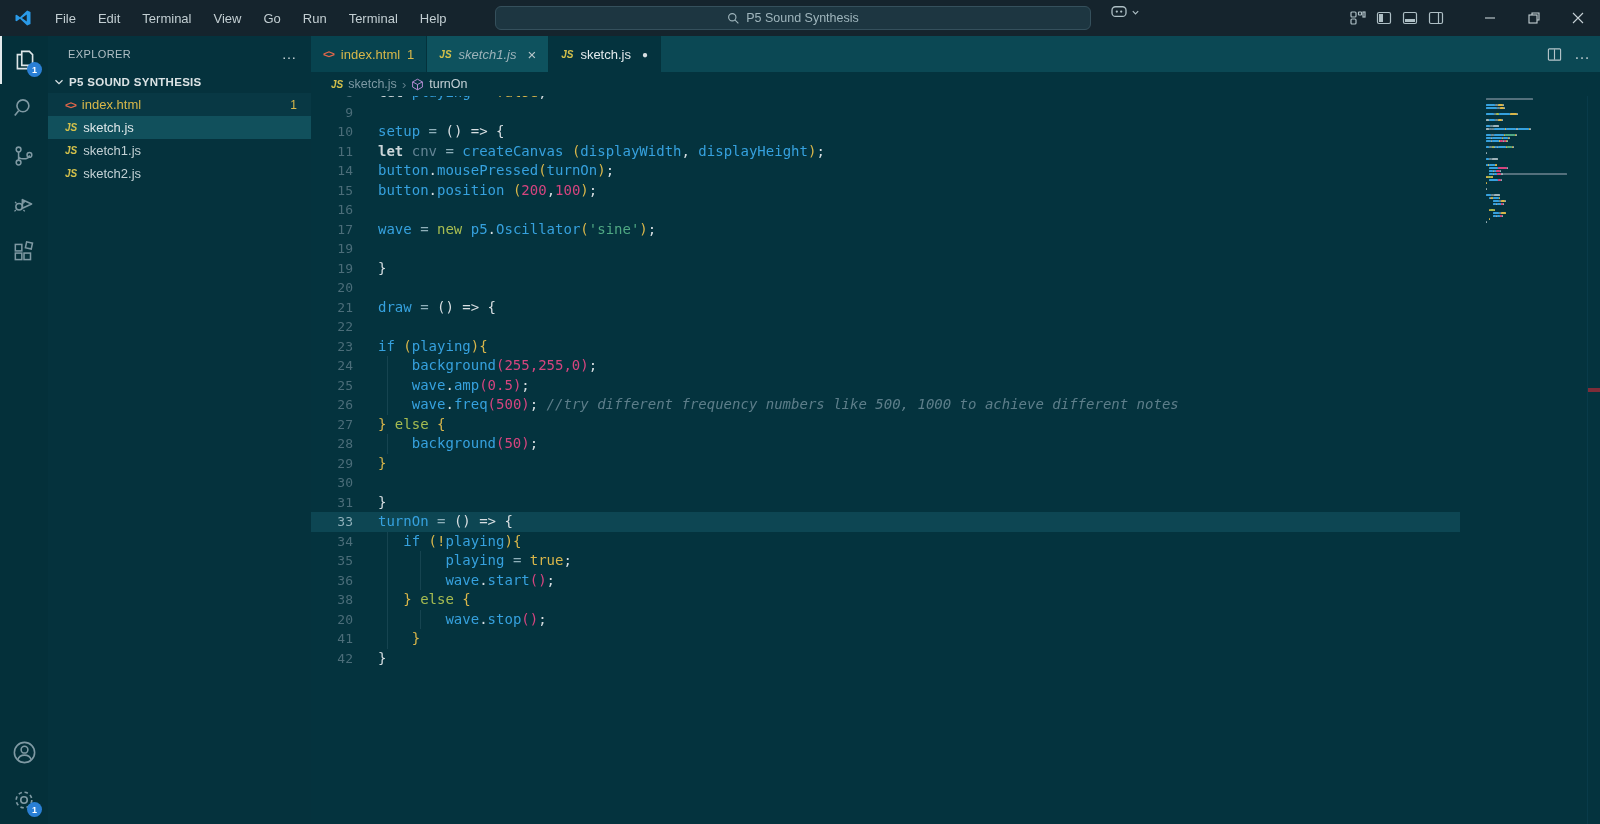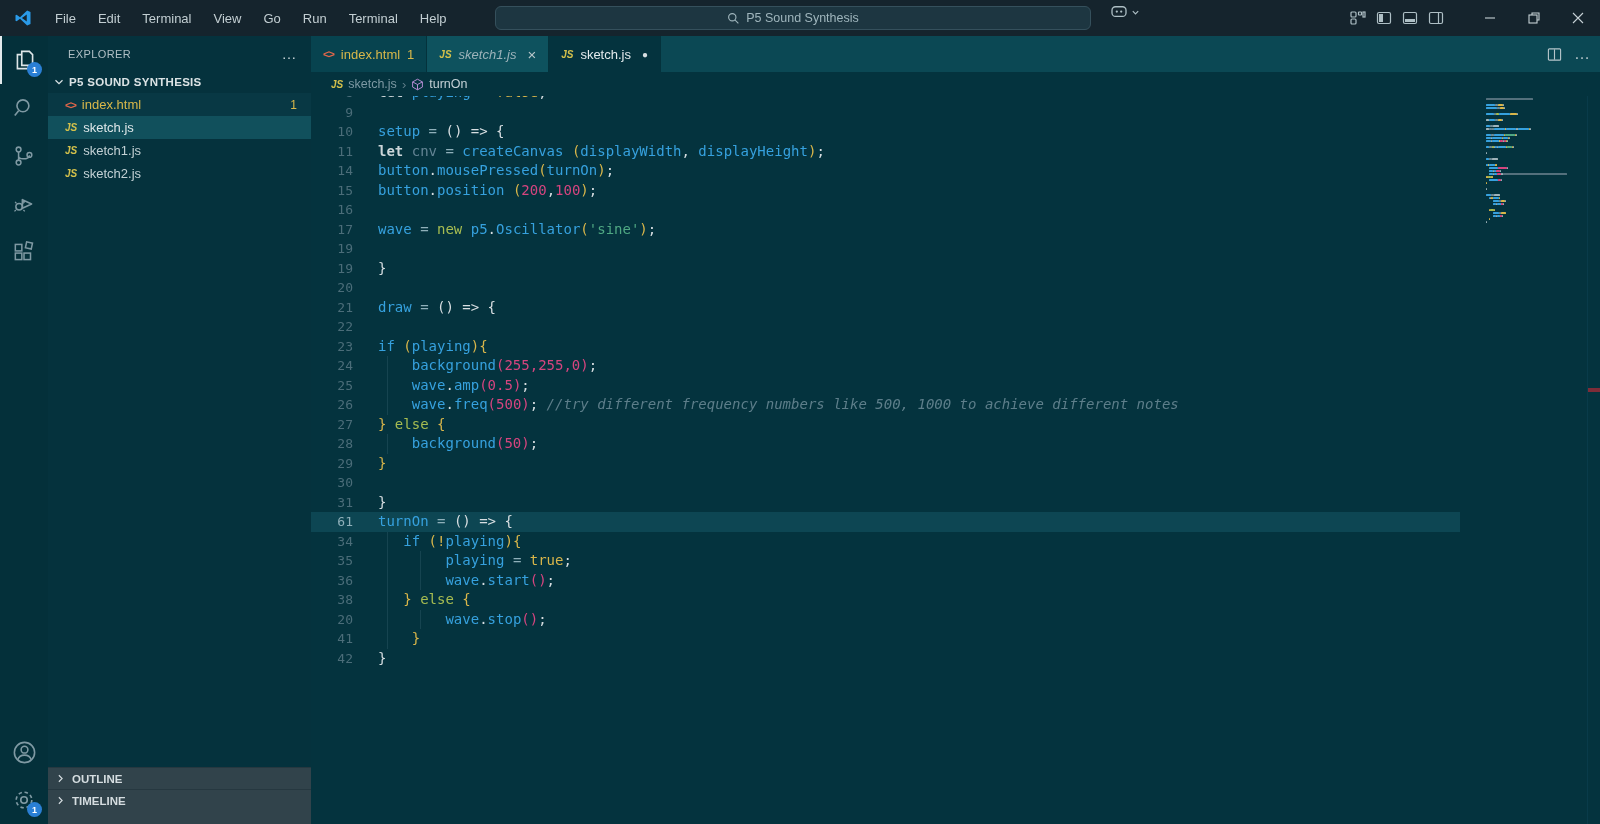--- a/index.html
+++ b/index.html
@@ -287,39 +287,20 @@
         <div class="file-row">
           <span class="js-glyph">JS</span>
           <span class="fname">sketch1.js</span>
         </div>
         <div class="file-row">
           <span class="js-glyph">JS</span>
           <span class="fname">sketch2.js</span>
         </div>
       </div>
     <div class="sb-fill"></div>
-    <div class="sb-panels">
-        <div class="panel-row">
-          <span>
-            <svg width="13" height="13" viewBox="0 0 16 16">
-              <path d="M6 4l4 4-4 4" fill="none" stroke="#d5dde0" stroke-width="1.4"></path>
-            </svg>
-          </span>
-          <span>OUTLINE</span>
-        </div>
-        <div class="panel-row">
-          <span>
-            <svg width="13" height="13" viewBox="0 0 16 16">
-              <path d="M6 4l4 4-4 4" fill="none" stroke="#d5dde0" stroke-width="1.4"></path>
-            </svg>
-          </span>
-          <span>TIMELINE</span>
-        </div>
-        <div class="panel-pad"></div>
-      </div>
   </div>
 
   <div class="editor-col">
     <div class="tabstrip">
       <div style="display:flex;">
           <div class="tab">
             <span class="html-glyph">&lt;&gt;</span>
             <span class="tlabel warn">index.html</span>
             <span class="tbadge">1</span>
           </div>
@@ -368,21 +349,21 @@
           <div class="cl"><span class="ln">22</span><span class="lc"></span></div>
           <div class="cl"><span class="ln">23</span><span class="lc"><span class="tk-b">if</span><span class="tk-w"> </span><span class="tk-g">(</span><span class="tk-b">playing</span><span class="tk-g">){</span></span></div>
           <div class="cl"><span class="ln">24</span><span class="lc"><span class="tk-sp">    </span><span class="tk-b">background</span><span class="tk-p">(255,255,0)</span><span class="tk-w">;</span></span><span class="guide" style="left: 76px;"></span></div>
           <div class="cl"><span class="ln">25</span><span class="lc"><span class="tk-sp">    </span><span class="tk-b">wave</span><span class="tk-w">.</span><span class="tk-b">amp</span><span class="tk-p">(0.5)</span><span class="tk-w">;</span></span><span class="guide" style="left: 76px;"></span></div>
           <div class="cl"><span class="ln">26</span><span class="lc"><span class="tk-sp">    </span><span class="tk-b">wave</span><span class="tk-w">.</span><span class="tk-b">freq</span><span class="tk-p">(500)</span><span class="tk-w">; </span><span class="tk-c">//try different frequency numbers like 500, 1000 to achieve different notes</span></span><span class="guide" style="left: 76px;"></span></div>
           <div class="cl"><span class="ln">27</span><span class="lc"><span class="tk-g">} </span><span class="tk-o">else</span><span class="tk-g"> {</span></span></div>
           <div class="cl"><span class="ln">28</span><span class="lc"><span class="tk-sp">    </span><span class="tk-b">background</span><span class="tk-p">(50)</span><span class="tk-w">;</span></span><span class="guide" style="left: 76px;"></span></div>
           <div class="cl"><span class="ln">29</span><span class="lc"><span class="tk-g">}</span></span></div>
           <div class="cl"><span class="ln">30</span><span class="lc"></span></div>
           <div class="cl"><span class="ln">31</span><span class="lc"><span class="tk-w">}</span></span></div>
-          <div class="cl cur"><span class="ln">61</span><span class="lc"><span class="tk-b">turnOn</span><span class="tk-q"> = </span><span class="tk-w">() =&gt; {</span></span></div>
+          <div class="cl cur"><span class="ln">33</span><span class="lc"><span class="tk-b">turnOn</span><span class="tk-q"> = </span><span class="tk-w">() =&gt; {</span></span></div>
           <div class="cl"><span class="ln">34</span><span class="lc"><span class="tk-sp">   </span><span class="tk-b">if</span><span class="tk-w"> </span><span class="tk-g">(!</span><span class="tk-b">playing</span><span class="tk-g">){</span></span><span class="guide" style="left: 76px;"></span></div>
           <div class="cl"><span class="ln">35</span><span class="lc"><span class="tk-sp">        </span><span class="tk-b">playing</span><span class="tk-q"> = </span><span class="tk-g">true</span><span class="tk-w">;</span></span><span class="guide" style="left: 76px;"></span><span class="guide" style="left: 109px;"></span></div>
           <div class="cl"><span class="ln">36</span><span class="lc"><span class="tk-sp">        </span><span class="tk-b">wave</span><span class="tk-w">.</span><span class="tk-b">start</span><span class="tk-p">()</span><span class="tk-w">;</span></span><span class="guide" style="left: 76px;"></span><span class="guide" style="left: 109px;"></span></div>
           <div class="cl"><span class="ln">38</span><span class="lc"><span class="tk-sp">   </span><span class="tk-g">} </span><span class="tk-o">else</span><span class="tk-g"> {</span></span><span class="guide" style="left: 76px;"></span></div>
           <div class="cl"><span class="ln">20</span><span class="lc"><span class="tk-sp">        </span><span class="tk-b">wave</span><span class="tk-w">.</span><span class="tk-b">stop</span><span class="tk-p">()</span><span class="tk-w">;</span></span><span class="guide" style="left: 76px;"></span><span class="guide" style="left: 109px;"></span></div>
           <div class="cl"><span class="ln">41</span><span class="lc"><span class="tk-sp">    </span><span class="tk-g">}</span></span><span class="guide" style="left: 76px;"></span></div>
           <div class="cl"><span class="ln">42</span><span class="lc"><span class="tk-w">}</span></span></div>
         </div>
       <div class="minimap">
           <div class="mm-row">

